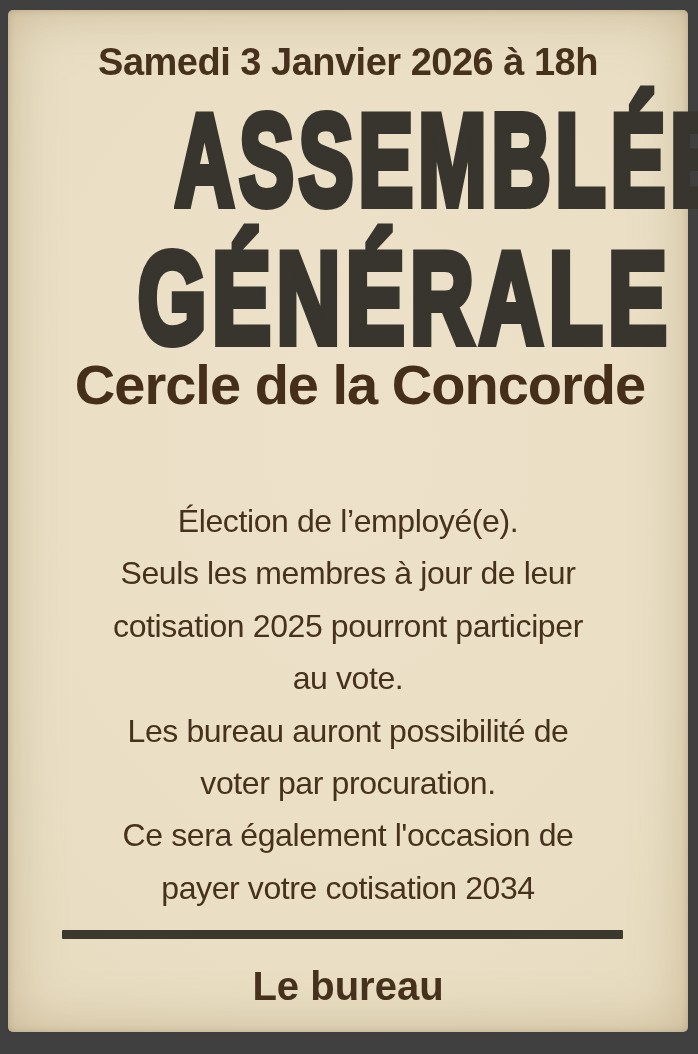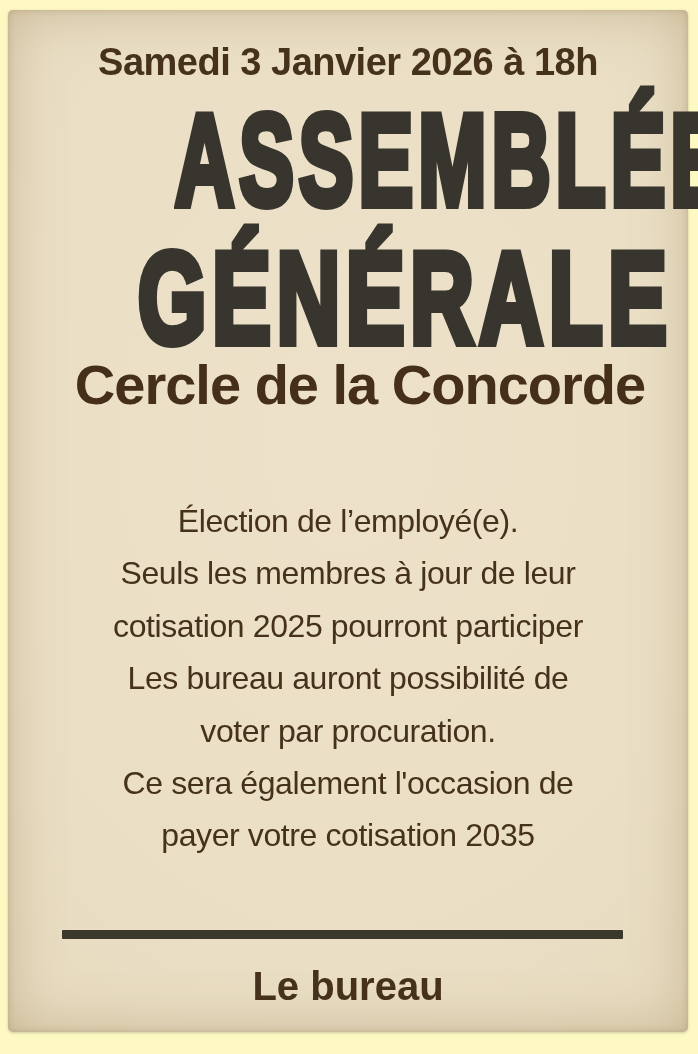--- a/index.html
+++ b/index.html
@@ -5,21 +5,21 @@
   html, body {
     margin: 0;
     padding: 0;
     background: #edeff4;
     font-family: "Liberation Sans", "DejaVu Sans", sans-serif;
   }
   .frame {
     position: relative;
     width: 698px;
     height: 1054px;
-    background: #fef9c3;
+    background: #404040;
     overflow: hidden;
   }
   .paper {
     position: absolute;
     left: 8px;
     top: 10px;
     width: 680px;
     height: 1022px;
     border-radius: 5px;
     background:
@@ -135,24 +135,25 @@
     </div>
 
     <div class="subtitle-block">
       <div class="subtitle-line">Cercle de la Concorde</div>
     </div>
 
     <div class="body-block">
       <div class="body-line">Élection de l’employé(e).</div>
       <div class="body-line">Seuls les membres à jour de leur</div>
       <div class="body-line">cotisation 2025 pourront participer</div>
+      <div class="body-line">au vote.</div>
       <div class="body-line">Les bureau auront possibilité de</div>
       <div class="body-line">voter par procuration.</div>
       <div class="body-line">Ce sera également l'occasion de</div>
-      <div class="body-line">payer votre cotisation 2035</div>
+      <div class="body-line">payer votre cotisation 2034</div>
     </div>
 
     <div class="divider"></div>
 
     <div class="line signature">Le bureau</div>
 
   </div>
 </div>
 
 </body></html>

